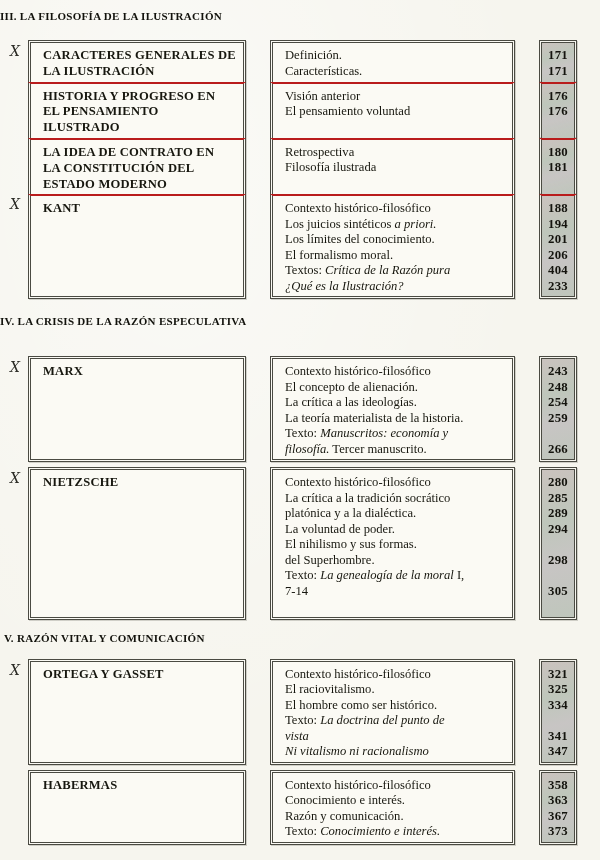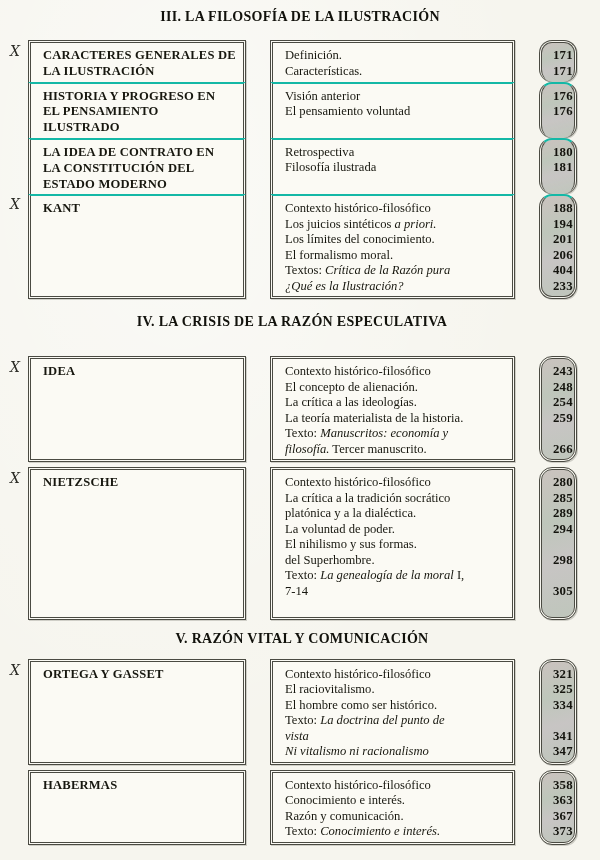--- a/index.html
+++ b/index.html
@@ -12,21 +12,21 @@
   body{
     width:600px;height:860px;overflow:hidden;
     background:
       radial-gradient(ellipse at 30% 20%, rgba(255,255,255,.5), rgba(255,255,255,0) 60%),
       var(--paper);
     font-family:"Liberation Serif","DejaVu Serif",serif;
     color:var(--ink);
   }
   .page{padding-top:8px;}
   .section-heading{
-    margin:0;text-align:center;font-size:14px;font-weight:bold;
+    margin:0;text-align:left;font-size:11px;font-weight:bold;
     letter-spacing:.3px;line-height:17px;color:#12120c;
   }
   .s-iii .section-heading{margin:0 0 15px 0;}
   .s-iv  .section-heading{margin:14px 16px 26px 0;}
   .s-v   .section-heading{margin:10px 0 12px 4px;}
 
   .section-grid{
     display:grid;
     grid-template-columns:218px 245px 38px;
     column-gap:24px;
@@ -37,40 +37,39 @@
   .cell{
     position:relative;
     background:var(--cellbg);
     border:3px double var(--bd);
     padding:5px 6px 2px 12px;
     box-shadow:1px 1px 0 rgba(90,90,80,.25);
   }
   .joined .cell{border-top:none;border-bottom:none;}
   .joined .cell.first{border-top:3px double var(--bd);}
   .joined .cell.last{border-bottom:3px double var(--bd);}
-  .joined .cell.mid{border-top:2px solid #14b8a6;}
+  .joined .cell.mid{border-top:2px solid #b91c1c;}
 
   .topic-line{
     font-size:12.6px;font-weight:bold;line-height:15.8px;
     letter-spacing:.2px;white-space:nowrap;
   }
   .content-line{
     font-size:12.6px;line-height:15.5px;min-height:15.5px;white-space:nowrap;
   }
   .content-line .it{font-style:italic;}
 
   .pages-cell{
     padding:5px 1px 2px 1px;
-    text-align:right;
+    text-align:center;
     background:
       linear-gradient(165deg, rgba(207,185,188,.40), rgba(176,194,178,.38) 35%,
                       rgba(201,189,203,.34) 62%, rgba(180,194,182,.42) 100%),
       #c7c9c0;
     background-clip:padding-box;
-    border-radius:13px;
   }
   .page-num{
     font-size:12.8px;font-weight:bold;line-height:15.5px;min-height:15.5px;
     color:#14140e;letter-spacing:.3px;
   }
 
   .x-mark{
     position:absolute;left:-21px;top:0;
     font-family:"DejaVu Serif",serif;
     font-style:italic;font-size:14px;font-weight:normal;color:#2a2a24;
@@ -144,21 +143,21 @@
           <div class="page-num">233</div>
         </div>
       </div>
   </section>
 
   <section class="s-iv">
     <h2 class="section-heading">IV. LA CRISIS DE LA RAZÓN ESPECULATIVA</h2>
     <div class="section-grid separate">
         <div class="cell topic-cell first">
           <span class="x-mark">X</span>
-          <div class="topic-line">IDEA</div>
+          <div class="topic-line">MARX</div>
         </div>
         <div class="cell content-cell first">
           <div class="content-line"><span>Contexto histórico-filosófico</span></div>
           <div class="content-line"><span>El concepto de alienación.</span></div>
           <div class="content-line"><span>La crítica a las ideologías.</span></div>
           <div class="content-line"><span>La teoría materialista de la historia.</span></div>
           <div class="content-line"><span>Texto: </span><span class="it">Manuscritos: economía y</span></div>
           <div class="content-line"><span class="it">filosofía.</span><span> Tercer manuscrito.</span></div>
         </div>
         <div class="cell pages-cell first">

